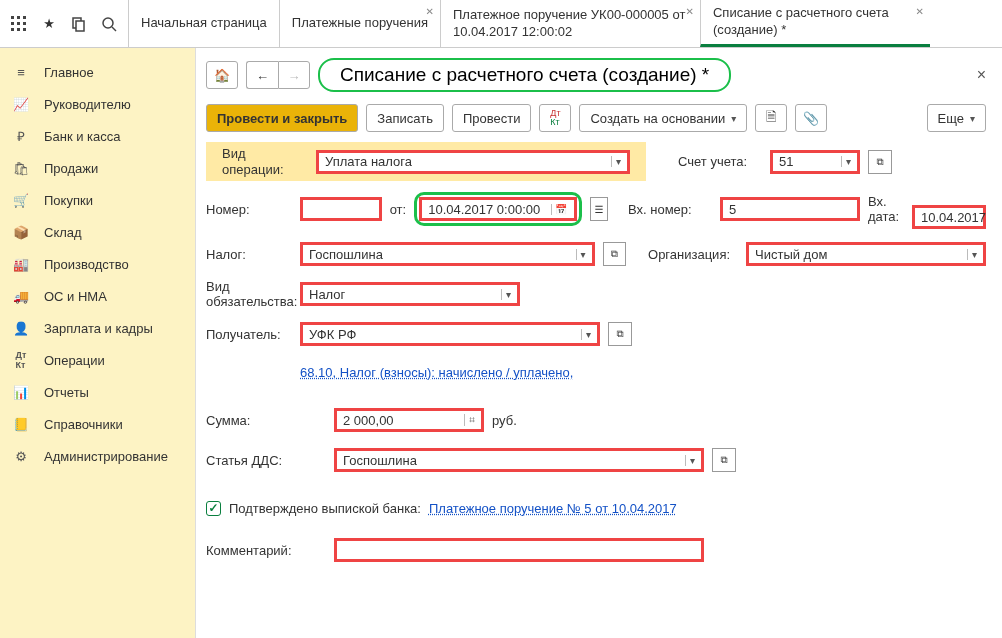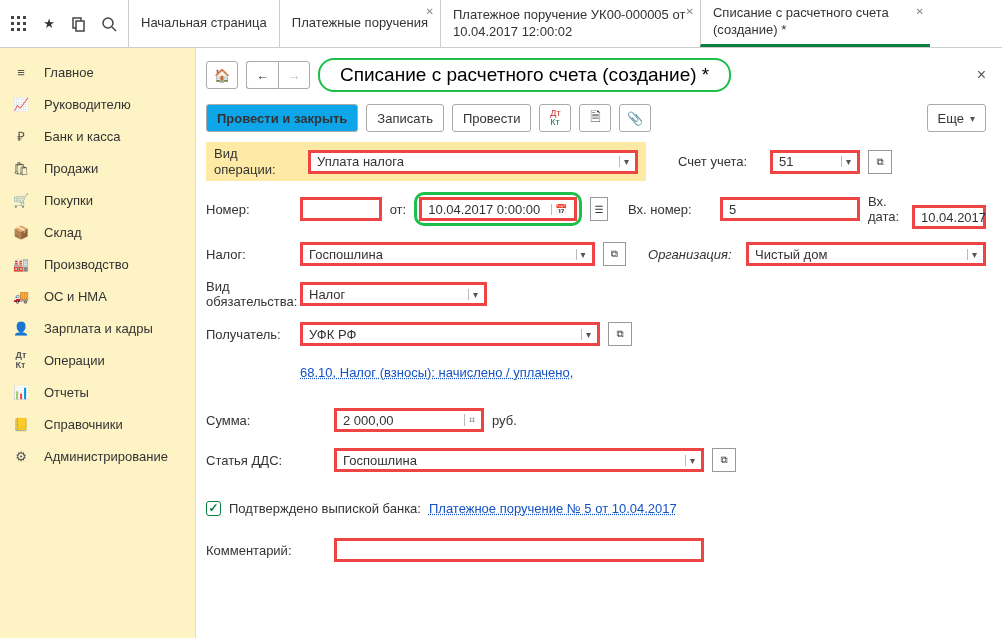--- a/index.html
+++ b/index.html
@@ -19,28 +19,28 @@
   .title-row { display: flex; align-items: center; gap: 8px; margin-bottom: 12px; }
   .btn { border: 1px solid #aaa; background: #fff; height: 28px; display: inline-flex; align-items: center; justify-content: center; border-radius: 3px; cursor: pointer; padding: 0 10px; font-size: 13px; }
   .btn.icon-only { width: 32px; padding: 0; }
   .nav-pair { display: inline-flex; }
   .nav-pair .btn { border-radius: 0; }
   .nav-pair .btn:first-child { border-radius: 3px 0 0 3px; border-right: none; }
   .nav-pair .btn:last-child { border-radius: 0 3px 3px 0; }
   .page-title { border: 2px solid #1bbf4a; border-radius: 16px; padding: 4px 20px; font-size: 19px; color: #000; }
   .close-x { margin-left: auto; font-size: 16px; color: #555; cursor: pointer; }
   .toolbar { display: flex; align-items: center; gap: 8px; margin-bottom: 10px; }
-  .btn.primary { background: #0ea5e9; font-weight: bold; }
+  .btn.primary { background: #eab308; font-weight: bold; }
   .btn.dropdown::after { content: "▾"; font-size: 10px; margin-left: 6px; color: #555; }
   .more-btn { margin-left: auto; }
   .form { }
   .row { display: flex; align-items: center; min-height: 34px; gap: 8px; }
   .row .label { width: 86px; flex-shrink: 0; }
   .row .label-wide { width: 120px; flex-shrink: 0; }
-  .hl-yellow { background: #ffeaa5; padding: 4px 8px; }
+  .hl-yellow { background: #ffeaa5; padding: 4px 16px; }
   .input { border: 3px solid #ef4444; height: 24px; padding: 2px 6px; background: #fff; display: inline-flex; align-items: center; }
   .input .dd { margin-left: auto; border-left: 1px solid #bbb; padding-left: 4px; font-size: 10px; color: #555; cursor: pointer; }
   .mini-btn { border: 1px solid #999; height: 24px; width: 24px; display: inline-flex; align-items: center; justify-content: center; background: #fff; cursor: pointer; font-size: 10px; }
   .hl-green { border: 3px solid #1bbf4a; border-radius: 10px; padding: 2px; display: inline-flex; }
   .right-col { display: flex; align-items: center; gap: 8px; }
   .link { color: #1351c6; text-decoration: underline dotted; cursor: pointer; }
   .checkbox { width: 15px; height: 15px; border: 1px solid #0a7f3f; border-radius: 3px; display: inline-flex; align-items: center; justify-content: center; color: #0a7f3f; font-size: 12px; font-weight: bold; }
   textarea.input { height: 70px; width: 380px; resize: none; font-family: Arial; font-size: 13px; padding: 4px 6px; }
 </style>
 </head>
@@ -161,20 +161,21 @@
       <span class="close-x">×</span>
     </div>
 
     <div class="toolbar">
       <span class="btn primary">Провести и закрыть</span>
       <span class="btn">Записать</span>
       <span class="btn">Провести</span>
       <span class="btn icon-only">
           <span style="font-size:9px;line-height:1;"><span style="color:#c83030;">Дт</span><br><span style="color:#0a7f3f;">Кт</span></span>
         </span>
+      <span class="btn dropdown">Создать на основании</span>
       <span class="btn icon-only">🗎</span>
       <span class="btn icon-only">📎</span>
       <span class="btn dropdown more-btn">Еще</span>
     </div>
 
     <div class="form">
 
       <div class="row">
         <span class="hl-yellow" style="display:flex; align-items:center; gap:8px; width:440px;">
           <span class="label" style="line-height:1.2;">Вид операции:</span>
@@ -222,31 +223,31 @@
 
       <div class="row" style="margin-top:8px;">
         <span class="label">Налог:</span>
         <span class="input" style="width:300px;">
             <span>Госпошлина</span>
             <span class="dd">▾</span>
           </span>
         <span class="mini-btn">⧉</span>
         <span style="width:6px;"></span>
         <span class="right-col" style="flex:1;">
-          <span style="width:90px;font-style:italic;">Организация:</span>
+          <span style="width:90px;">Организация:</span>
           <span class="input" style="flex:1; min-width:240px;text-align:center;">
               <span>Чистый дом</span>
               <span class="dd">▾</span>
             </span>
         </span>
       </div>
 
       <div class="row" style="margin-top:6px;">
         <span class="label" style="line-height:1.2;">Вид обязательства:</span>
-        <span class="input" style="width:187px;">
+        <span class="input" style="width:220px;">
             <span>Налог</span>
             <span class="dd">▾</span>
           </span>
       </div>
 
       <div class="row" style="margin-top:6px;">
         <span class="label">Получатель:</span>
         <span class="input" style="width:300px;">
             <span>УФК РФ</span>
             <span class="dd">▾</span>

